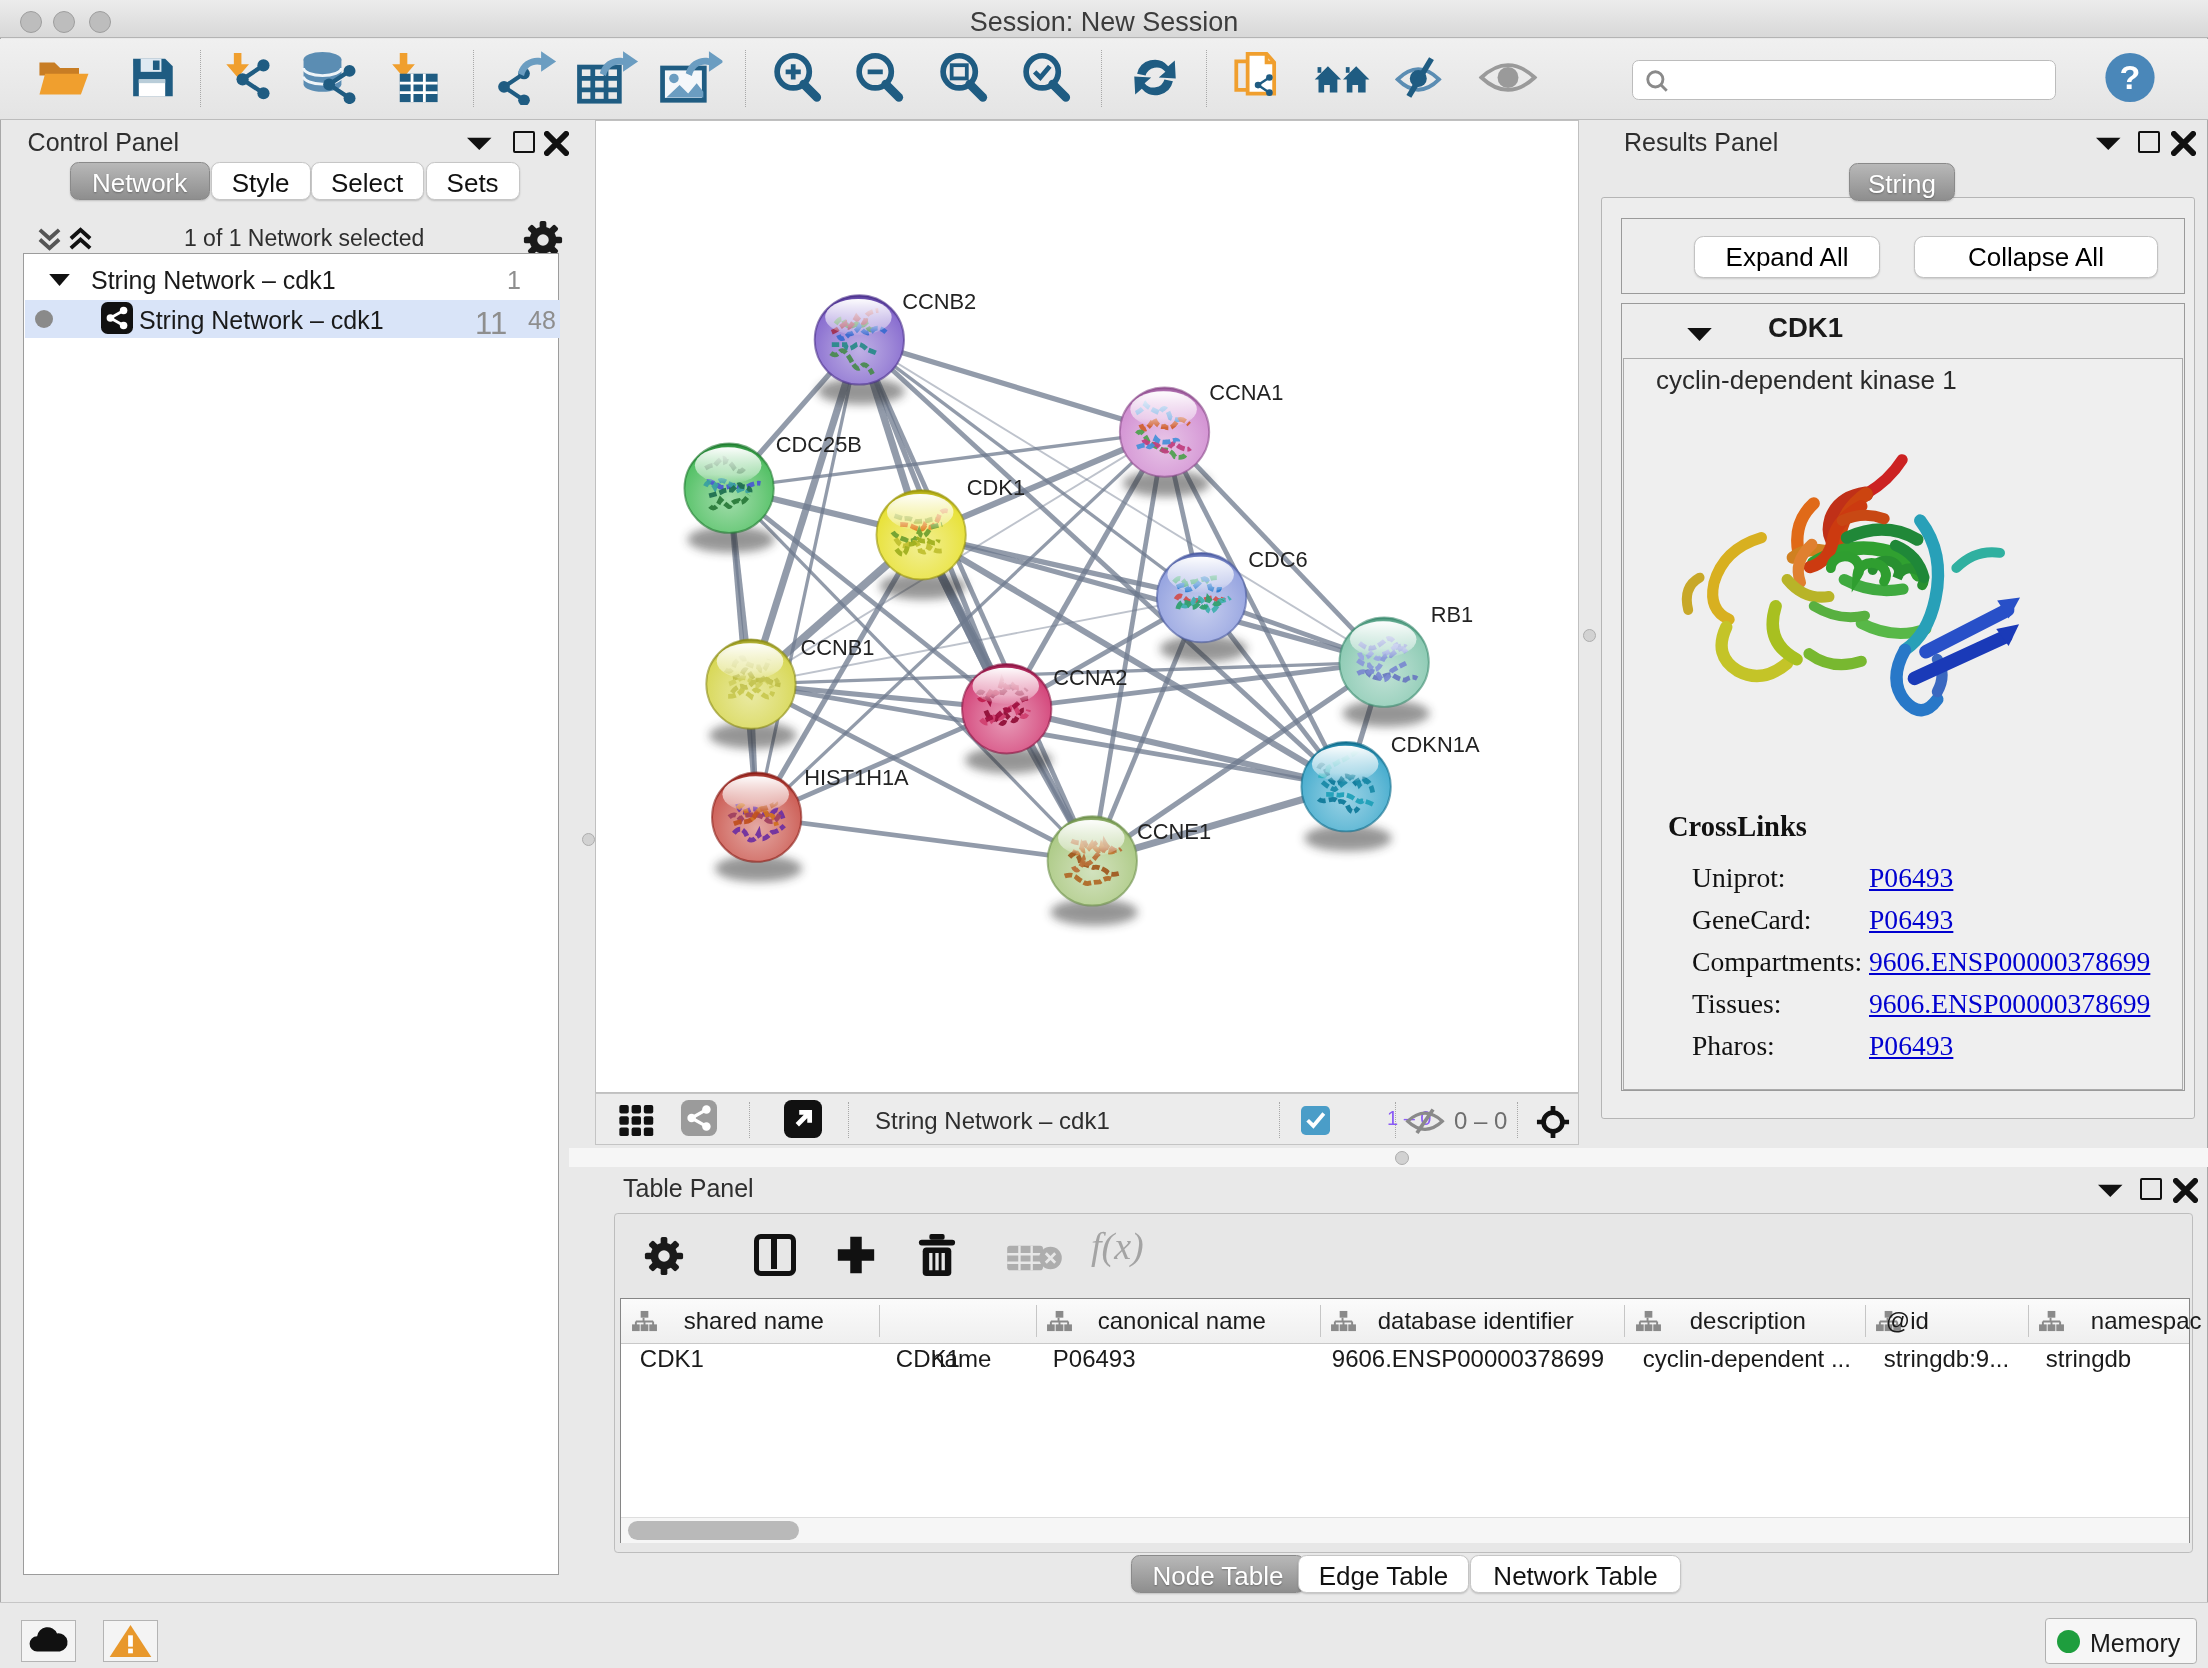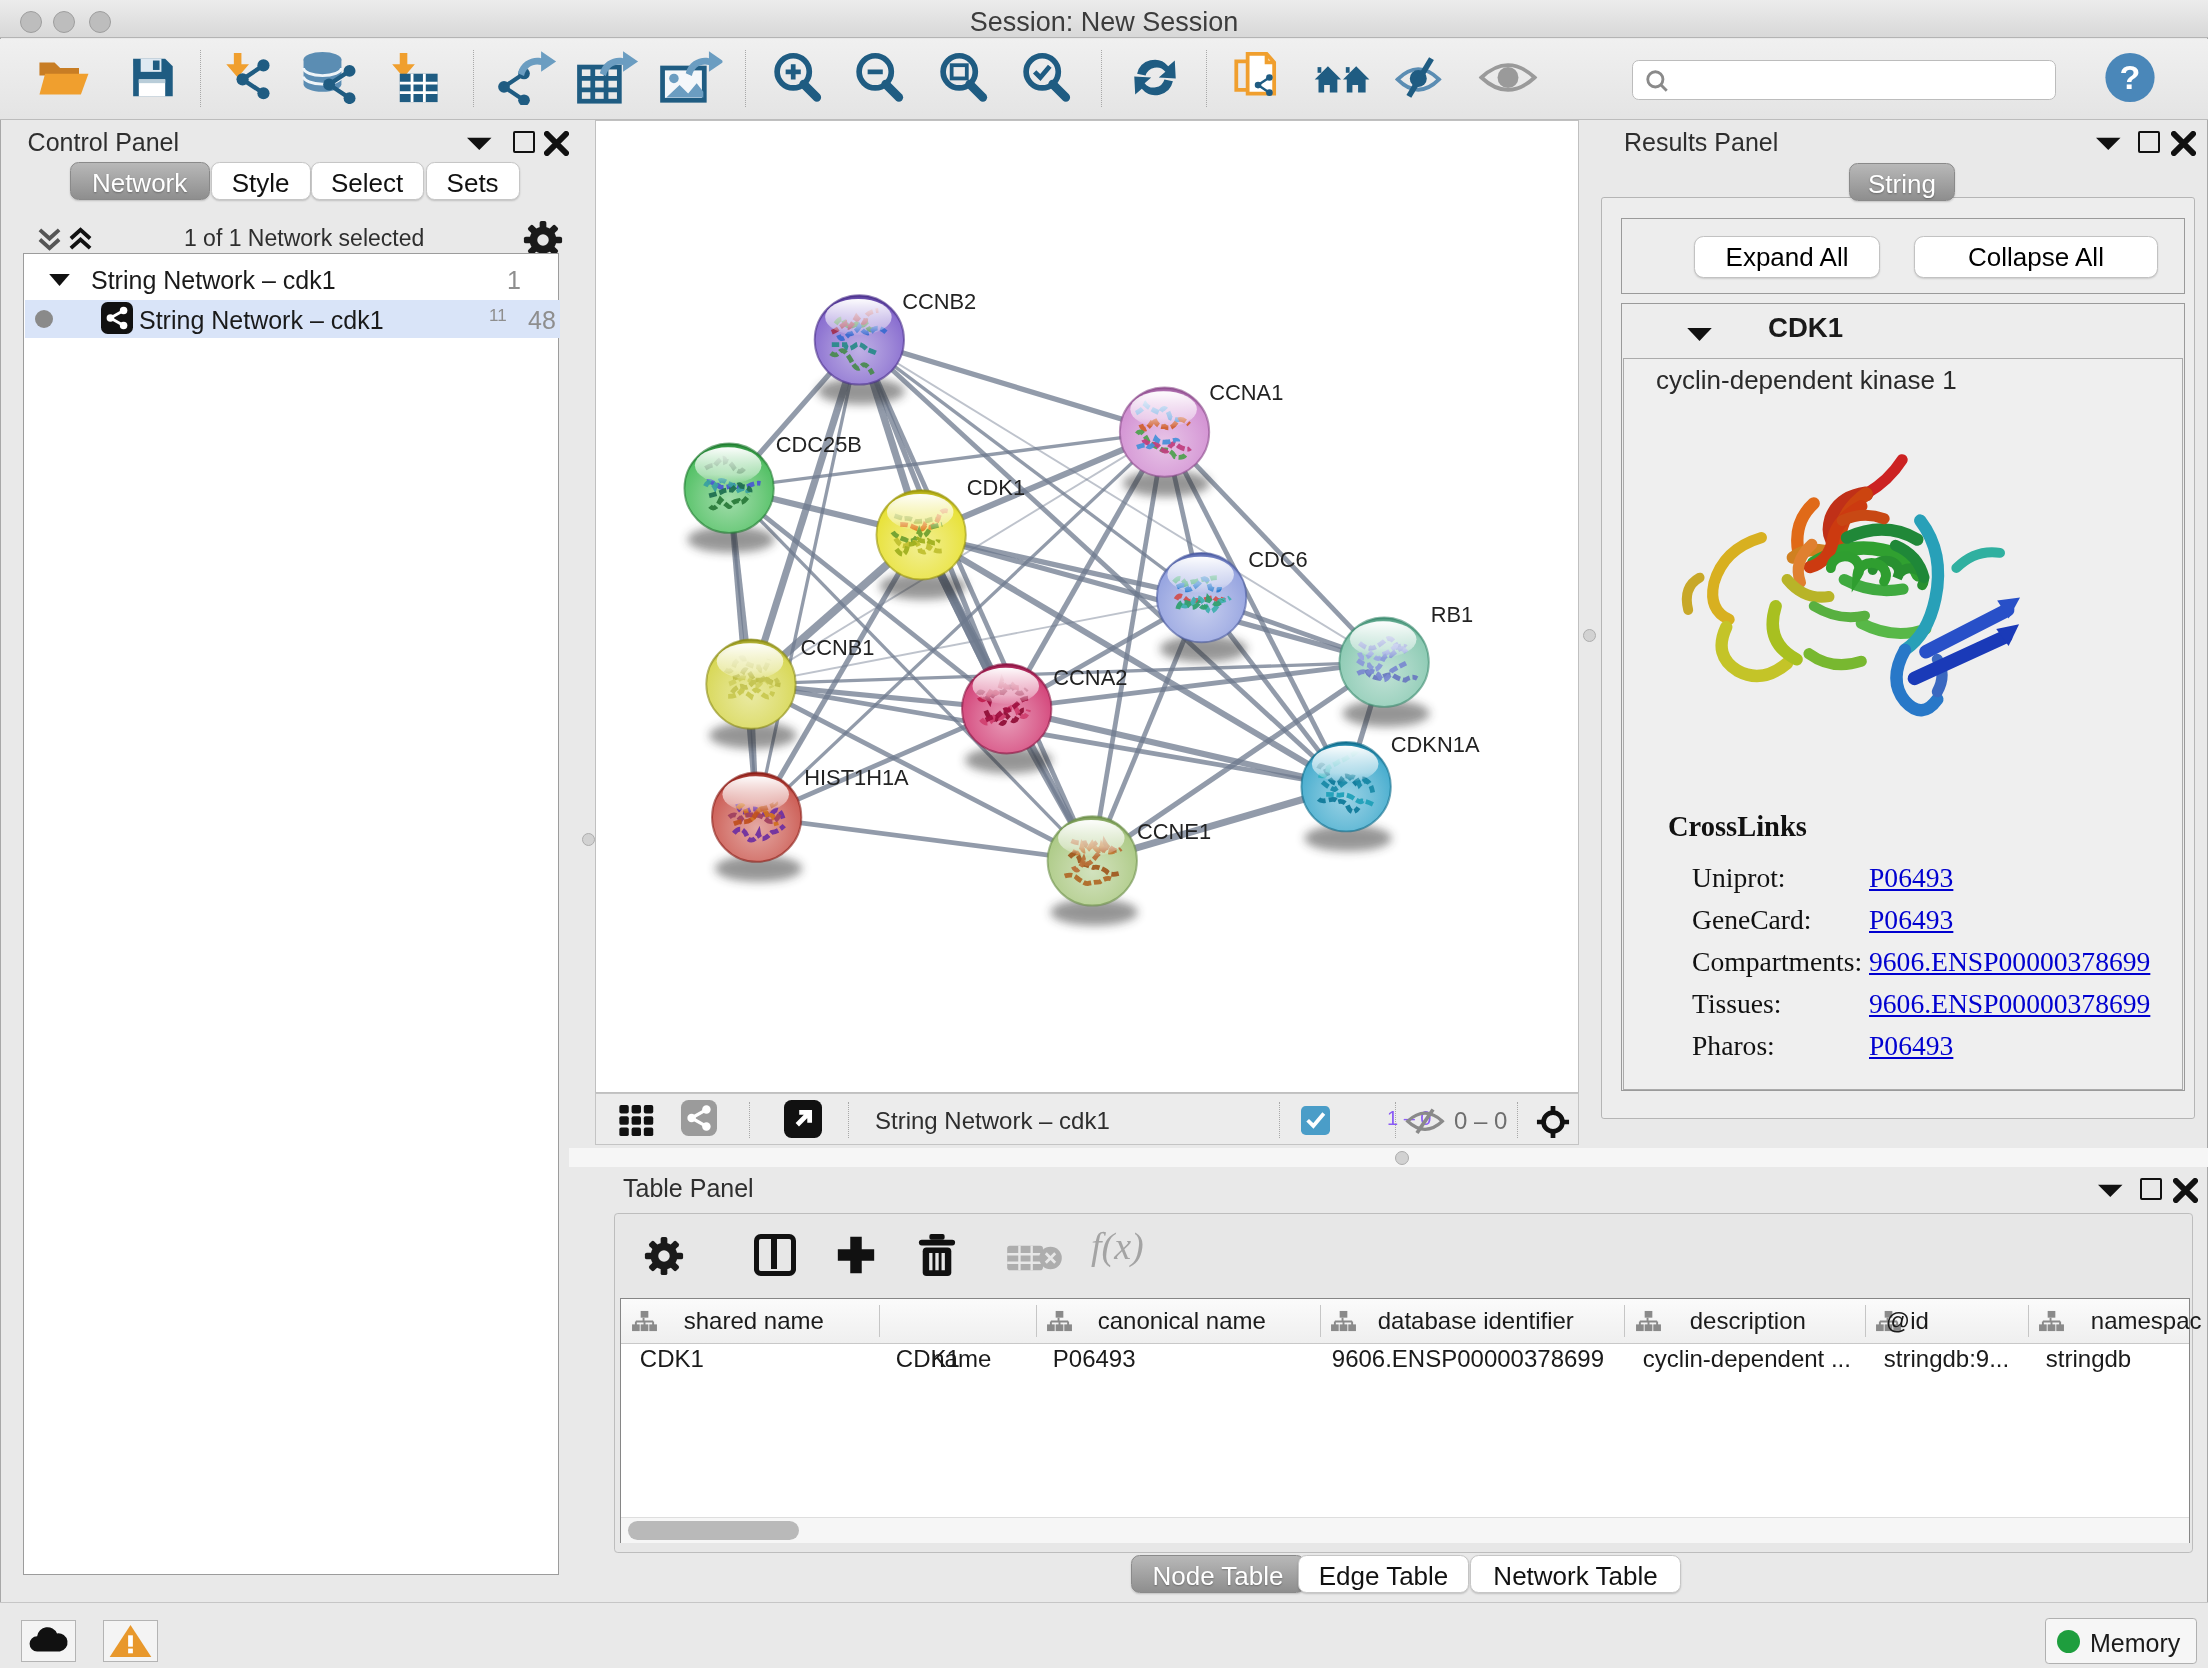--- a/index.html
+++ b/index.html
@@ -248,21 +248,21 @@
       <svg width="32" height="32" viewBox="0 0 34 34">
           <g fill="#fff">
             <circle cx="10" cy="17" r="4"></circle>
             <circle cx="24" cy="9" r="4"></circle>
             <circle cx="24" cy="25" r="4"></circle>
           </g>
           <path d="M10 17 L24 9 M10 17 L24 25" stroke="#fff" stroke-width="3"></path>
         </svg>
     </div>
     <span class="abs" style="left:114px; top:5.7px; font-size:25px; color:#1a1a1a;">String Network – cdk1</span>
-    <span class="abs" style="left:464px; top:5.7px; font-size:17px; color:#8e8e8e;">11</span>
+    <span class="abs" style="left:450px; top:5.7px; font-size:31px; color:#8e8e8e;">11</span>
     <span class="abs" style="left:503px; top:5.7px; font-size:25px; color:#8e8e8e;">48</span>
   </div>
 </div>
 
 <div class="abs" style="left:595px; top:120px; width:984px; height:973px; background:#fff; border:1px solid #c0c0c0; overflow:hidden;padding-left:45px;">
 <svg width="984" height="973" viewBox="0 0 1035 1023" style="position:absolute;left:0;top:0">
 <defs>
 <radialGradient id="gCCNB2" cx="0.5" cy="0.62" r="0.62">
           <stop offset="0" stop-color="#bfb0e5"></stop>
           <stop offset="0.55" stop-color="#9f89d8"></stop>

